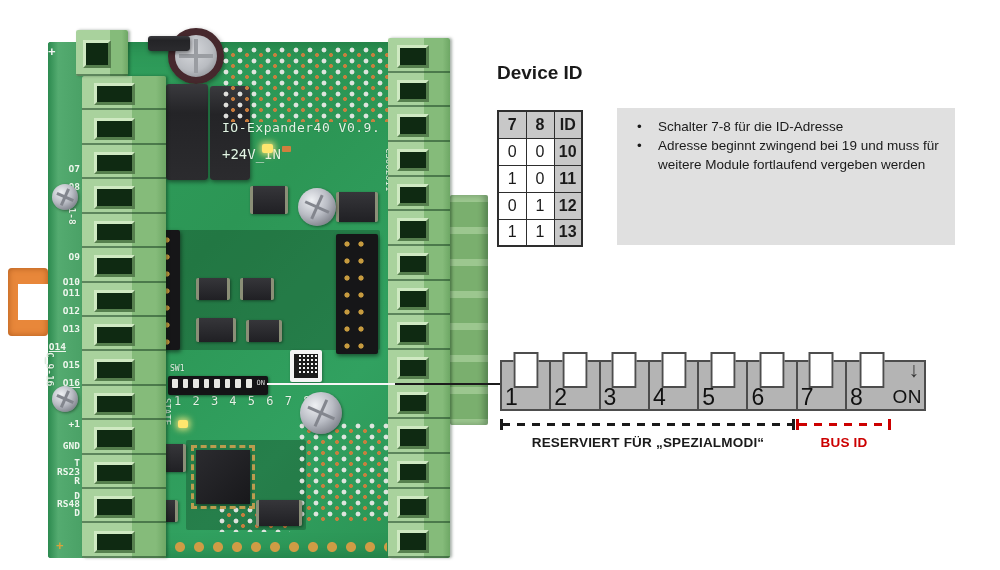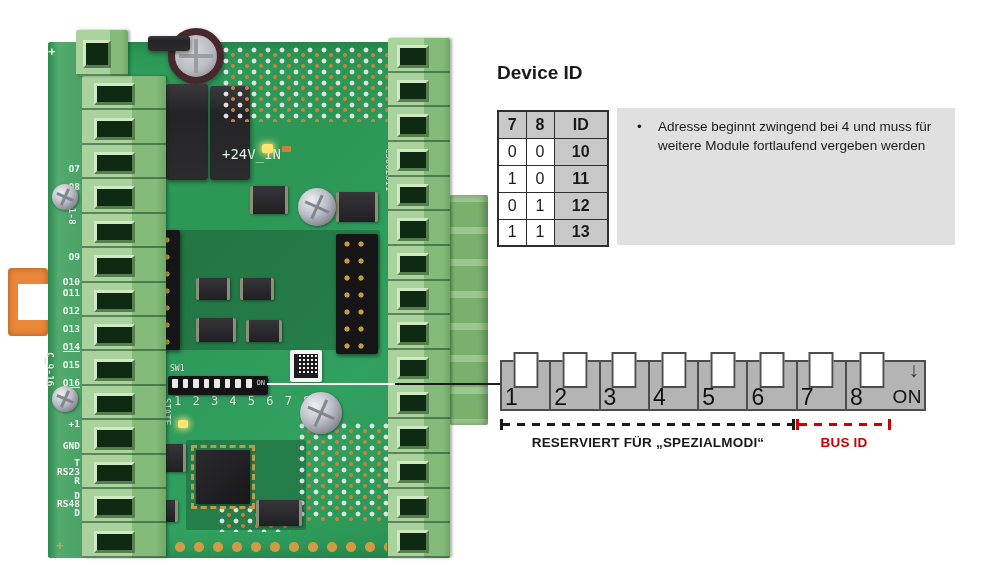--- a/index.html
+++ b/index.html
@@ -95,21 +95,21 @@
   .callout-w{position:absolute;height:2px;background:#f6f6f6;z-index:9}
   .callout-b{position:absolute;height:2px;background:#1c1c1c;z-index:9}
 
   
   .panel-title{position:absolute;left:497px;top:62px;font-size:19px;font-weight:bold}
 
   table.dev{position:absolute;left:497px;top:110px;border-collapse:collapse;
       font-size:16px;text-align:center;border:2px solid #2e2e2e}
   table.dev td,table.dev th{border:1.5px solid #2e2e2e;width:28px;height:27px;padding:0}
   table.dev th{background:var(--tbl-hd);font-weight:bold}
-  table.dev td.idcol{background:var(--tbl-hd);font-weight:bold;width:54px}
+  table.dev td.idcol{background:var(--tbl-hd);font-weight:bold;width:28px}
 
   .note{position:absolute;left:617px;top:108px;width:338px;height:137px;
         background:var(--note-bg);padding:9px 10px 0 10px}
   .note h3{font-size:15px;font-weight:bold;margin-bottom:12px}
   .note ul{list-style:none}
   .note li{position:relative;font-size:13.5px;line-height:19px;padding-left:31px;width:332px}
   .note li::before{content:"\2022";position:absolute;left:10px;top:0}
 
   .dipbar{position:absolute;left:500px;top:360px;width:426px;height:51px;
       background:var(--bar-fill);border:2px solid var(--bar-bd);display:flex}
@@ -153,20 +153,21 @@
         <span>100C</span>
       </div>
     <div class="relay" style="left:166px;top:84px;width:42px;height:96px"></div>
     <div class="relay" style="left:210px;top:86px;width:40px;height:94px"></div>
     <div class="relay" style="left:148px;top:36px;width:42px;height:15px"></div>
 
     <div class="led-array" style="left:222px;top:46px;width:166px;height:76px"></div>
     <div class="led-array" style="left:298px;top:422px;width:92px;height:100px"></div>
     <div class="led-array" style="left:218px;top:506px;width:72px;height:26px"></div>
 
+    <div class="silk" style="left:222px;top:120px;font-size:13px;letter-spacing:.5px">IO-Expander40 V0.9.</div>
     <div class="silk" style="left:222px;top:146px;font-size:14px">+24V_IN</div>
     <div class="led-dot" style="left:262px;top:144px;width:11px;height:9px"></div>
     <div class="d241" style="left:282px;top:146px;width:9px;height:6px"></div>
 
     <div class="soic" style="left:250px;top:186px;width:38px;height:28px"></div>
     <div class="soic" style="left:336px;top:192px;width:42px;height:30px"></div>
     <div class="soic" style="left:196px;top:278px;width:34px;height:22px"></div>
     <div class="soic" style="left:240px;top:278px;width:34px;height:22px"></div>
     <div class="soic" style="left:196px;top:318px;width:40px;height:24px"></div>
     <div class="soic" style="left:246px;top:320px;width:36px;height:22px"></div>
@@ -246,21 +247,21 @@
     <div class="ribs" style="left:450px;top:195px;width:38px;height:230px"></div>
     <div id="edge-labels">
         <div class="lbl" style="left: 40px; top: 163px;">O7</div>
         <div class="lbl" style="left: 40px; top: 181px;">O8</div>
         <div class="silk vert" style="left: 78px; top: 196px; font-size: 9.5px; font-weight: bold;">C_1-8</div>
         <div class="lbl" style="left: 40px; top: 251px;">O9</div>
         <div class="lbl" style="left: 40px; top: 276px;">O10</div>
         <div class="lbl" style="left: 40px; top: 287px;">O11</div>
         <div class="lbl" style="left: 40px; top: 305px;">O12</div>
         <div class="lbl" style="left: 40px; top: 323px;">O13</div>
-        <div class="lbl" style="left: 40px; top: 341px; text-decoration: underline;">O14</div>
+        <div class="lbl" style="left: 26px; top: 341px; text-decoration: underline;">O14</div>
         <div class="lbl" style="left: 40px; top: 359px;">O15</div>
         <div class="lbl" style="left: 40px; top: 377px; text-decoration: underline;">O16</div>
         <div class="silk vert" style="left: 56px; top: 352px; font-size: 9.5px; font-weight: bold;">C_9-16</div>
         <div class="lbl" style="left: 40px; top: 418px;">+1</div>
         <div class="lbl" style="left: 40px; top: 440px;">GND</div>
         <div class="lbl" style="left: 40px; top: 457px;">T</div>
         <div class="lbl" style="left: 40px; top: 466px;">RS23</div>
         <div class="lbl" style="left: 40px; top: 475px;">R</div>
         <div class="lbl" style="left: 40px; top: 490px;">D</div>
         <div class="lbl" style="left: 40px; top: 498px;">RS48</div>
@@ -300,21 +301,22 @@
         <tr>
           <td>1</td>
           <td>1</td>
           <td class="idcol">13</td>
         </tr>
       </tbody>
   </table>
 
   <div class="note">
     <ul id="note-list">
-        <li>Adresse beginnt zwingend bei 4 und muss für weitere Module fortlaufend vergeben werden</li>
+        <li>Schalter 7-8 für die ID-Adresse</li>
+        <li>Adresse beginnt zwingend bei 19 und muss für weitere Module fortlaufend vergeben werden</li>
       </ul>
   </div>
 
   <div class="dipbar" id="dipbar">
       <div class="dcell dvd">
         <div class="knob"></div>
         <div class="dnum">1</div>
       </div>
       <div class="dcell dvd">
         <div class="knob"></div>

